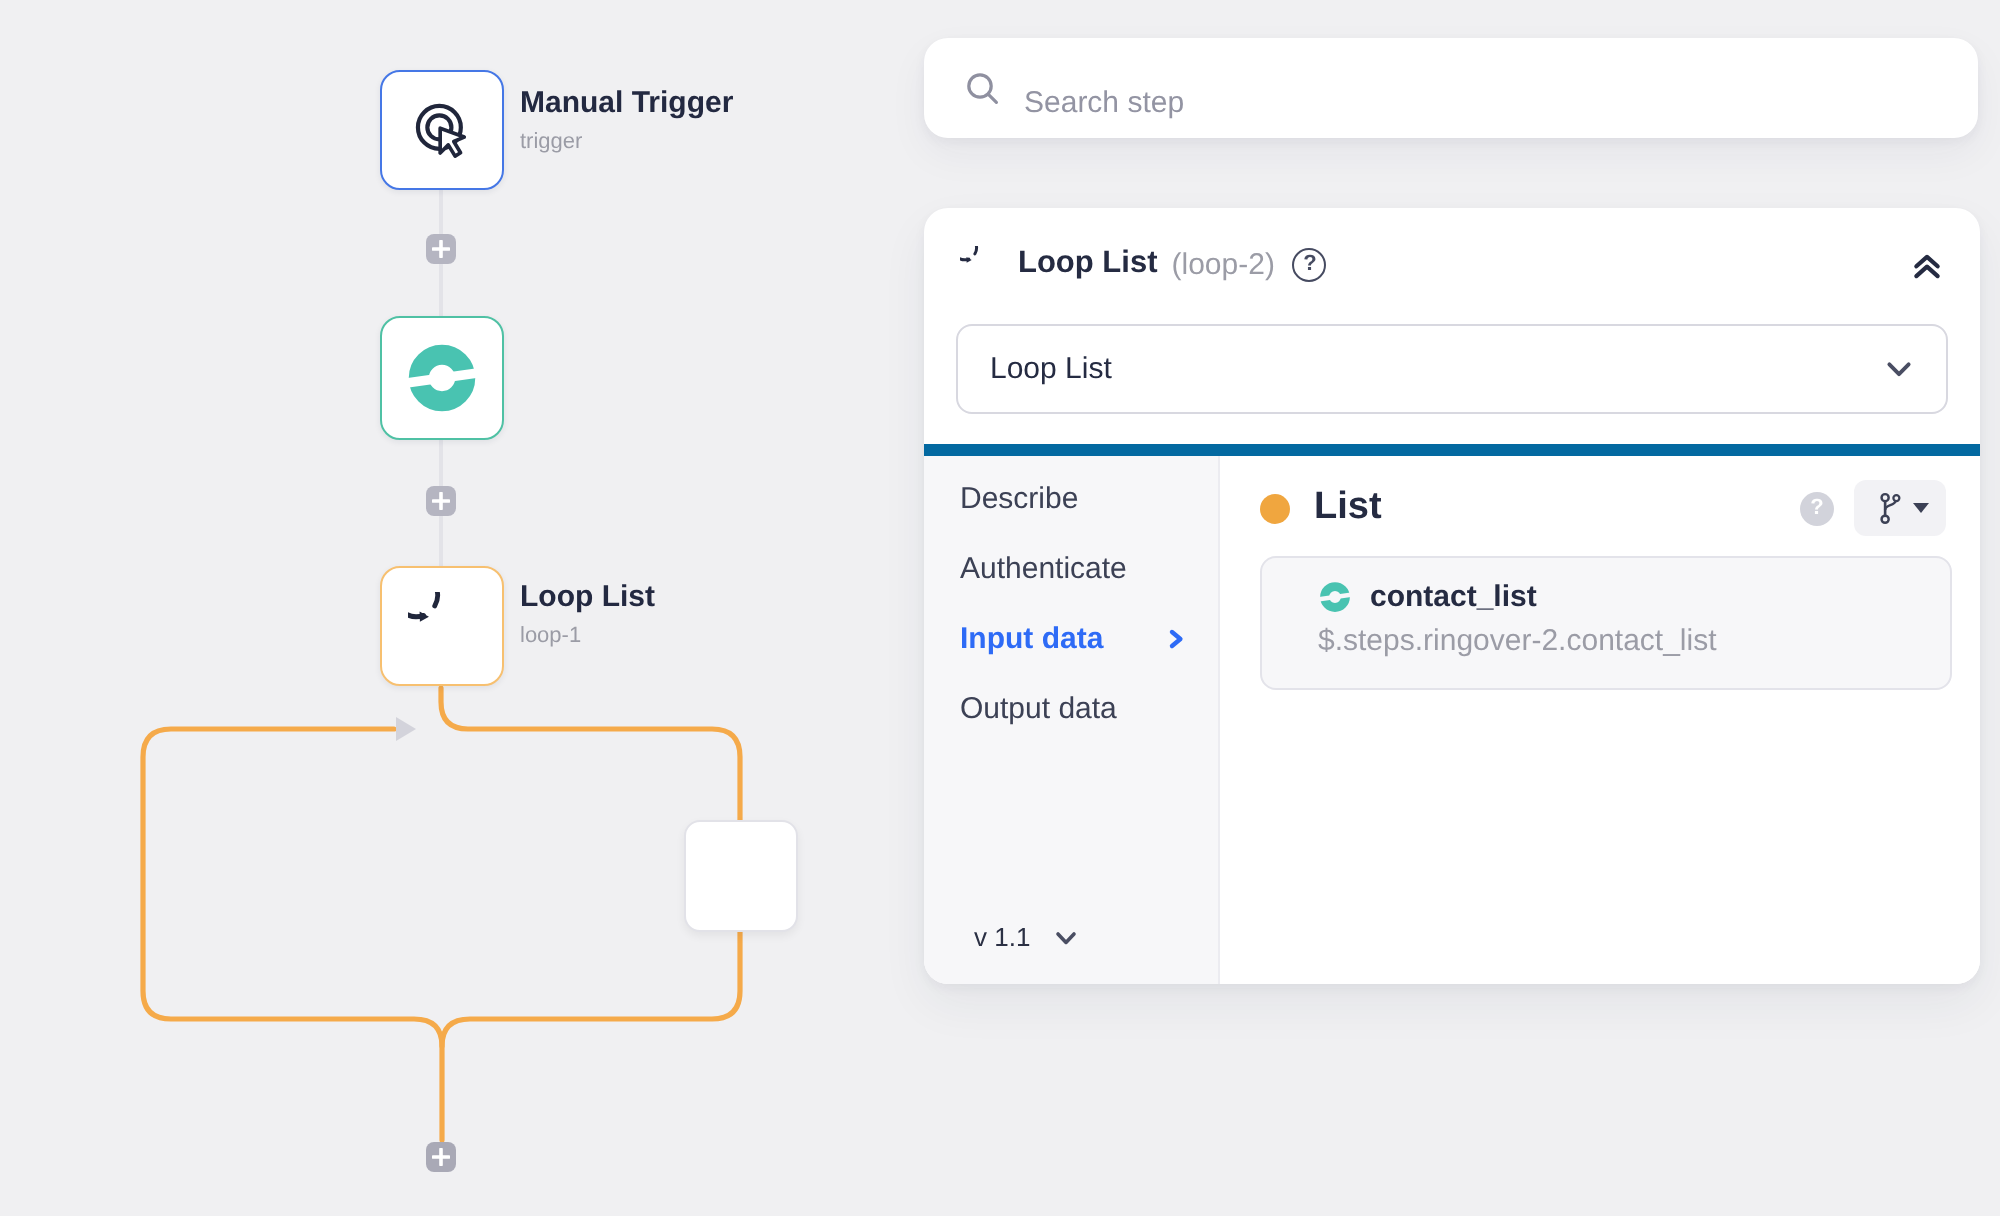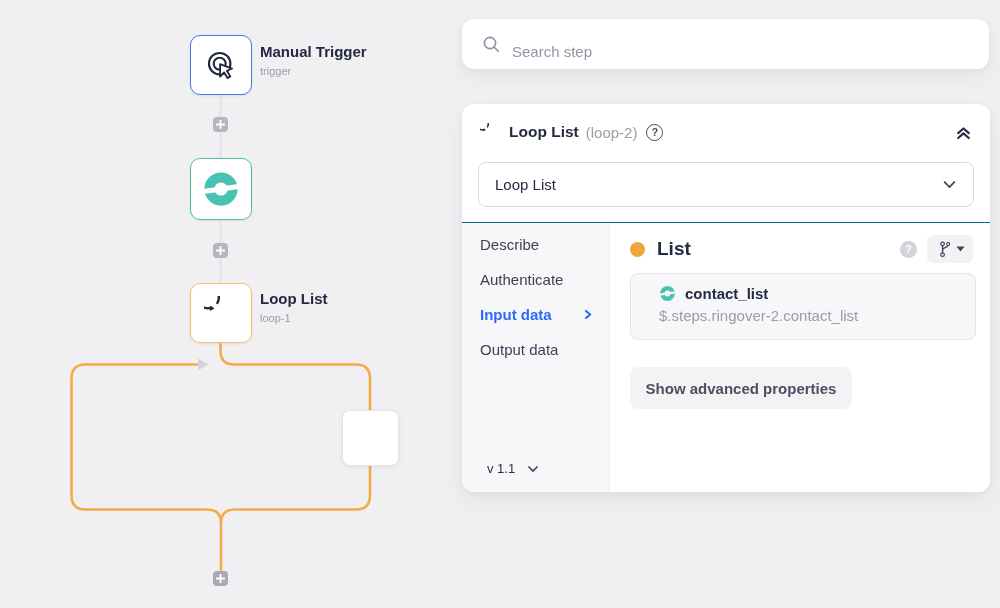--- a/index.html
+++ b/index.html
@@ -80,21 +80,21 @@
   .collapse-btn { margin-left:auto; cursor:pointer; display:flex; }
 
   .p-dropdown {
     margin:2px 16px 15px 16px; height:45px; flex:0 0 auto;
     border:1px solid #d8d8e0; border-radius:8px;
     display:flex; align-items:center; padding:0 16px;
     font-size:15px; color:#252b42; cursor:pointer;
   }
   .p-dropdown .dd-caret { margin-left:auto; display:flex; }
 
-  .p-body { flex:1; display:flex; border-top:1px solid #0369a1; min-height:0; }
+  .p-body { flex:1; display:flex; border-top:6px solid #0369a1; min-height:0; }
 
   .p-side {
     width:148px; flex:0 0 auto; background:#f7f7f9; border-right:1px solid #ececf1;
     padding:13px 0 0 18px; position:relative;
   }
   .tab {
     font-size:15px; color:#3c4155; line-height:17px; margin-bottom:18px;
     display:flex; align-items:center; justify-content:space-between;
     padding-right:16px; cursor:pointer;
   }
@@ -292,16 +292,15 @@
         <div class="map-line1">
           <svg width="17" height="17" viewBox="0 0 36 36">
             <circle cx="18" cy="18" r="11" fill="none" stroke="#49c3b1" stroke-width="9.5"></circle>
             <rect x="1" y="15.7" width="34" height="4.6" fill="#f7f7f9" transform="rotate(-8 18 18)"></rect>
           </svg>
           <span class="map-name">contact_list</span>
         </div>
         <div class="map-path">$.steps.ringover-2.contact_list</div>
       </div>
 
-      <button class="adv-btn">Show advanced properties</button>
     </div>
   </div>
 </div>
 
 </body></html>

